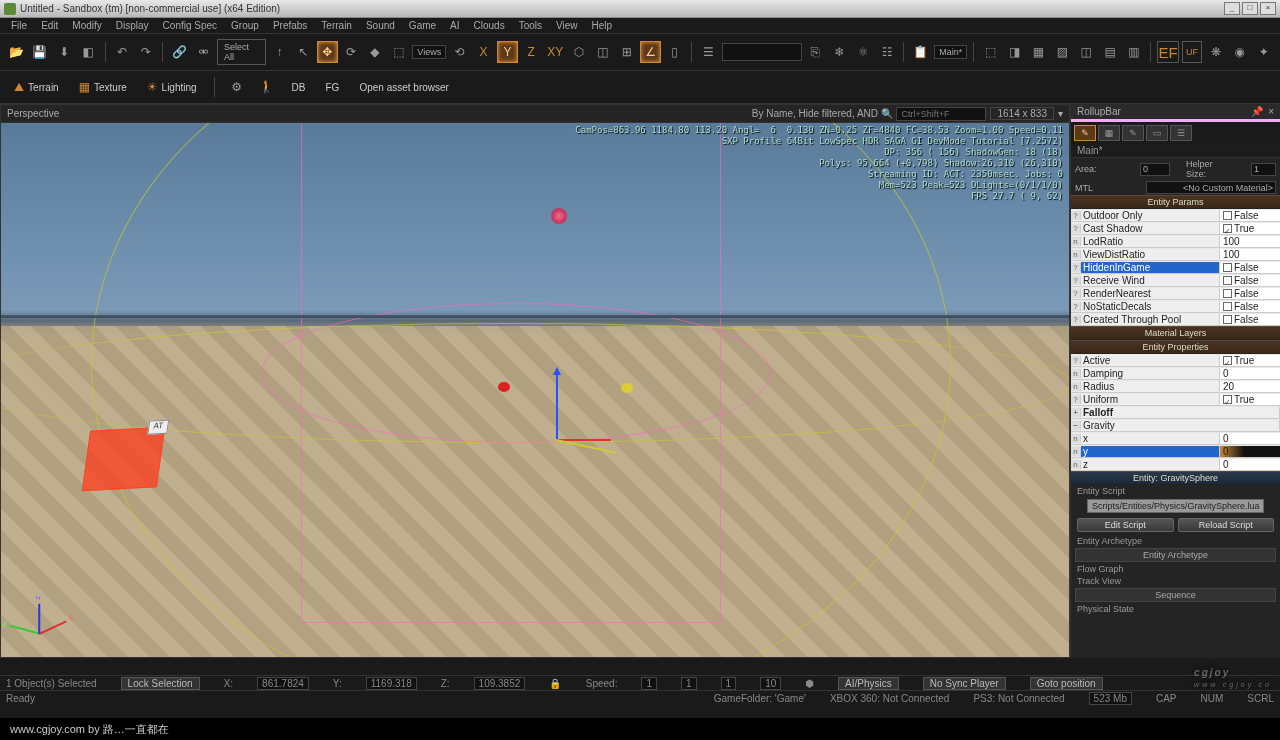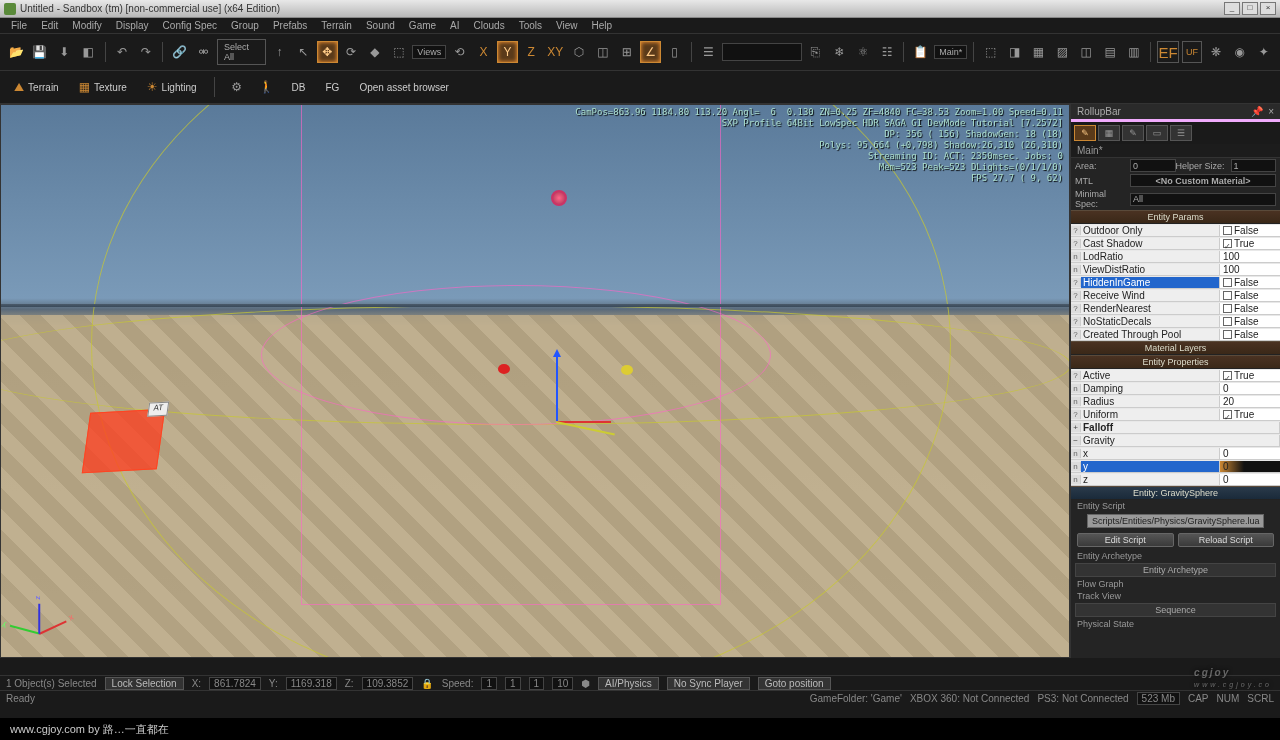--- a/index.html
+++ b/index.html
@@ -48,41 +48,41 @@
 .dot-red { position:absolute; left:497px; top:259px; width:12px; height:10px; background:#dd2222; border-radius:50%; }
 .dot-yellow { position:absolute; left:620px; top:260px; width:12px; height:10px; background:#ddcc33; border-radius:50%; }
 .wire-ellipse { position:absolute; border:1px solid rgba(200,200,50,.7); border-radius:50%; pointer-events:none; }
 .wire-pink { position:absolute; border:1px solid rgba(255,100,200,.6); pointer-events:none; }
 .sidebar { width: 210px; background: #242424; border-left: 1px solid #333; display: flex; flex-direction: column; overflow-y: auto; }
 .side-header { height: 18px; background: #2a2a2a; border-bottom: 3px solid #f0abfc; display: flex; align-items: center; padding: 0 6px; color: #aaa; }
 .side-tabs { display: flex; gap: 2px; padding: 3px; background: #1a1a1a; }
 .side-tabs .tab { width: 22px; height: 16px; background: #333; border: 1px solid #555; display:flex;align-items:center;justify-content:center;font-size:9px;color:#999; }
 .side-tabs .tab.active { background: #5a3a1a; border-color: #cc8833; color:#ffcc88; }
 .side-sub { background: #1c1c1c; padding: 1px 6px; border-bottom: 1px solid #333; color:#999; }
-.side-row { display: flex; align-items: center; padding: 1px 4px; gap: 0; }
+.side-row { display: flex; align-items: center; padding: 1px 4px; gap: 16px; }
 .side-row label { width: 55px; font-size: 9px; color: #aaa; }
 .side-row input { flex: 1; background: #111; border: 1px solid #444; color: #aaa; padding: 0 2px; height: 13px; font-size: 9px; }
 .section-hdr { background: linear-gradient(#4a3222,#3a2818); border-top: 1px solid #5a4a3a; border-bottom: 1px solid #222; text-align: center; padding: 1px; color: #ddc; font-size: 9px; }
 .section-hdr.blue { background: linear-gradient(#2a3a4a,#1a2a3a); }
 .props { background: #e8e8e8; color: #222; }
 .props .prow { display: flex; height: 13px; border-bottom: 1px solid #ccc; font-size: 9px; align-items: center; }
 .props .prow .pico { width: 10px; text-align: center; background: #ddd; border-right: 1px solid #ccc; color:#666; font-size:8px; }
 .props .prow .pkey { flex: 1; padding-left: 2px; background: #eee; border-right: 1px solid #ccc; }
 .props .prow .pval { width: 60px; padding-left: 3px; background: #fff; display:flex;align-items:center;gap:2px; }
 .props .prow.sel .pkey { background: #2266cc; color: #fff; }
 .props .prow.gradient .pval { background:linear-gradient(to right,#cc8833,#111 40%,#111); }
 .props .prow .chk { width:9px;height:9px;border:1px solid #666;display:inline-block; }
 .props .prow .chk.on::after{content:'✓';font-size:8px;line-height:8px;color:#333;}
 .props .prow .exp { width:10px;text-align:center;background:#ddd;border-right:1px solid #ccc;color:#444;font-size:8px; }
 .btnrow { display: flex; gap: 4px; padding: 3px 6px; }
 .btnrow .sbtn { flex:1; background: linear-gradient(#555,#3a3a3a); border: 1px solid #666; color: #ddd; padding: 1px 4px; text-align: center; font-size: 9px; cursor: pointer; border-radius: 2px; }
 .field-label { padding: 1px 6px; color: #999; font-size: 9px; }
 .script-path { background: #999; color: #222; padding: 1px 4px; margin: 2px 16px; font-size: 9px; display:block; border:1px solid #666; }
 .subtitle { text-align:center; background:#333; padding:1px; font-size:9px; color:#aaa; margin:1px 4px; border:1px solid #444; }
-.statusbar { position: absolute; left: 0; right: 0; height: 15px; background: #1a1a1a; border-top: 1px solid #333; display: flex; align-items: center; padding: 0 6px; color: #888; font-size: 9px; gap: 8px; }
+.statusbar { position: absolute; left: 0; right: 0; height: 15px; background: #1a1a1a; border-top: 1px solid #333; display: flex; align-items: center; padding: 0 6px; color: #888; font-size: 9px; gap: 24px; }
 .statusbar.s1 { bottom: 50px; }
 .statusbar.s2 { bottom: 35px; }
 .statusbar .cell { border: 1px solid #444; padding: 0 4px; background: #111; }
 .statusbar .btn-s { border:1px solid #555; padding:0 6px; background:#333; color:#bbb; cursor:pointer; }
 .statusbar .spacer { flex:1; }
 .watermark { position:absolute; right:8px; bottom:52px; color:rgba(255,255,255,.35); font-size:18px; font-weight:bold; font-style:italic; letter-spacing:2px; text-shadow:0 0 4px #000; }
 .watermark small { display:block; font-size:7px; letter-spacing:3px; font-weight:normal; }
 .footer-credit { position:absolute; left:0; right:0; bottom:0; height:22px; background:#000; color:#ccc; display:flex; align-items:center; padding:0 10px; font-size:11px;margin-top:35px; }
 </style>
 </head>
@@ -186,20 +186,29 @@
   <div class="tsep"></div>
   <div class="tbtn">⚙</div>
   <div class="tbtn">🚶</div>
   <div class="item">DB</div>
   <div class="item">FG</div>
   <div class="item">Open asset browser</div>
 </div>
 
 <div class="main">
   <div class="viewport-area">
+    <div class="vp-header">
+      <span>Perspective</span>
+      <div class="spacer"></div>
+      <span>By Name, Hide filtered, AND</span>
+      <span style="margin:0 3px">🔍</span>
+      <input style="width: 90px;" placeholder="Ctrl+Shift+F">
+      <span class="dim">1614 x 833</span>
+      <span style="margin-left:4px">▾</span>
+    </div>
     <div class="viewport">
       <div class="checker"></div>
       <div class="wire-ellipse" style="left:-50px;top:200px;width:1120px;height:120px"></div>
       <div class="wire-ellipse" style="left:90px;top:-110px;width:860px;height:700px"></div>
       <div class="wire-pink" style="left:300px;top:-10px;width:420px;height:510px;border-radius:0"></div>
       <div class="wire-pink" style="left:260px;top:180px;width:510px;height:140px;border-radius:50%"></div>
       <div class="dot-sphere" style="left:550px;top:85px"></div>
       <div class="gizmo">
         <div class="axis y"></div>
           <div class="axis x"></div>
@@ -241,25 +250,21 @@
     </div>
     <div class="side-sub">Main*</div>
     <div class="side-row">
       <label>Area:</label>
       <input style="width: 30px;" value="0">
       <label>Helper Size:</label>
       <input style="width: 25px;" value="1">
     </div>
     <div class="side-row">
       <label>MTL</label>
-      <input style="text-align: center; font-weight: bold;" value="&lt;No Custom Material&gt;">
-    </div>
-    <div class="side-row">
-      <label>Minimal Spec:</label>
-      <input value="All" style="">
+      <input style="text-align: right;" value="&lt;No Custom Material&gt;">
     </div>
 
     <div class="section-hdr">Entity Params</div>
     <div class="props" id="ep-grid">
         <div class="prow">
           <span class="pico">?</span>
           <span class="pkey">Outdoor Only</span>
           <span class="pval"><span class="chk"></span> False</span>
         </div>
         <div class="prow">

